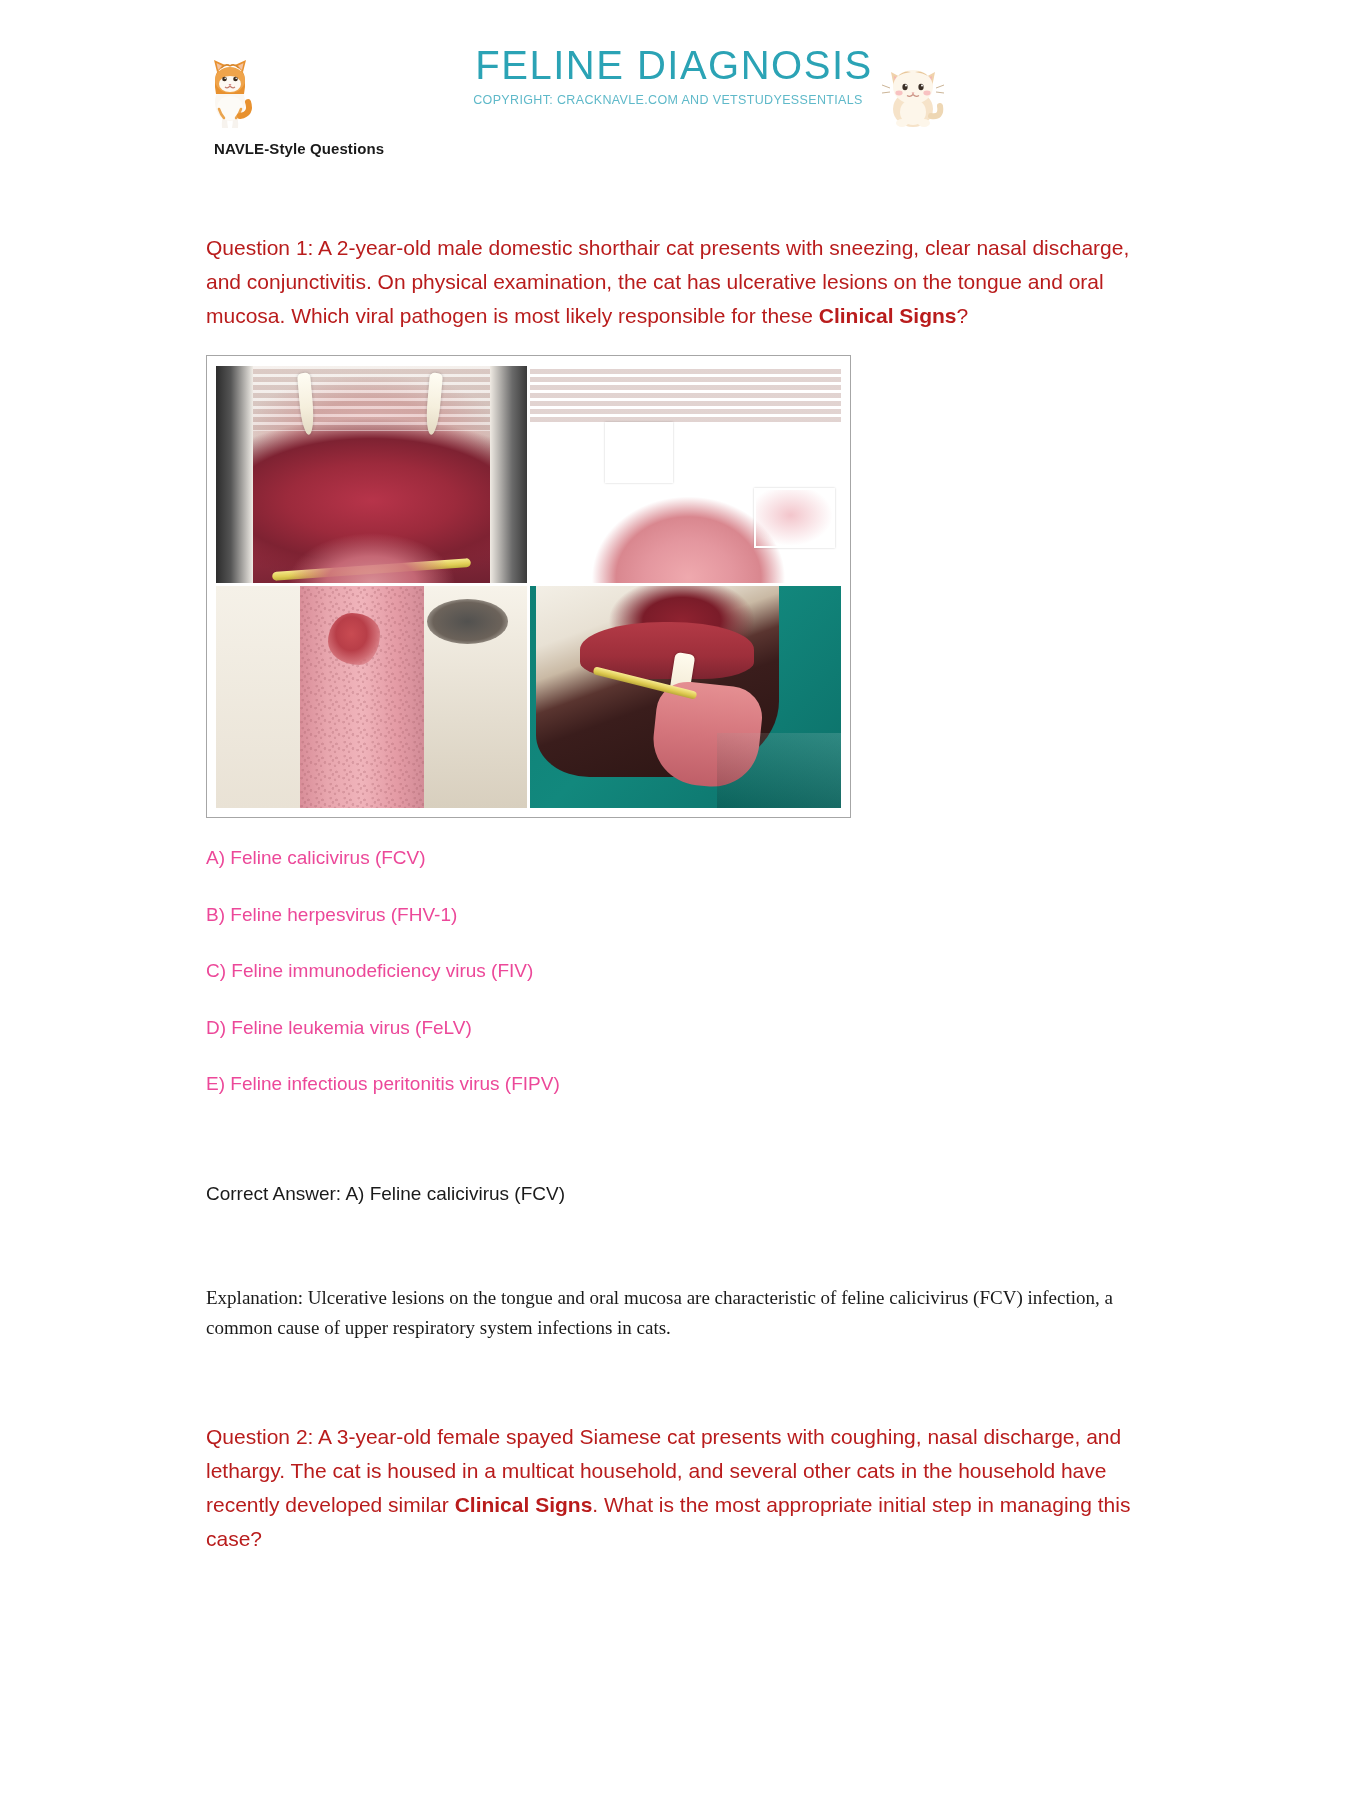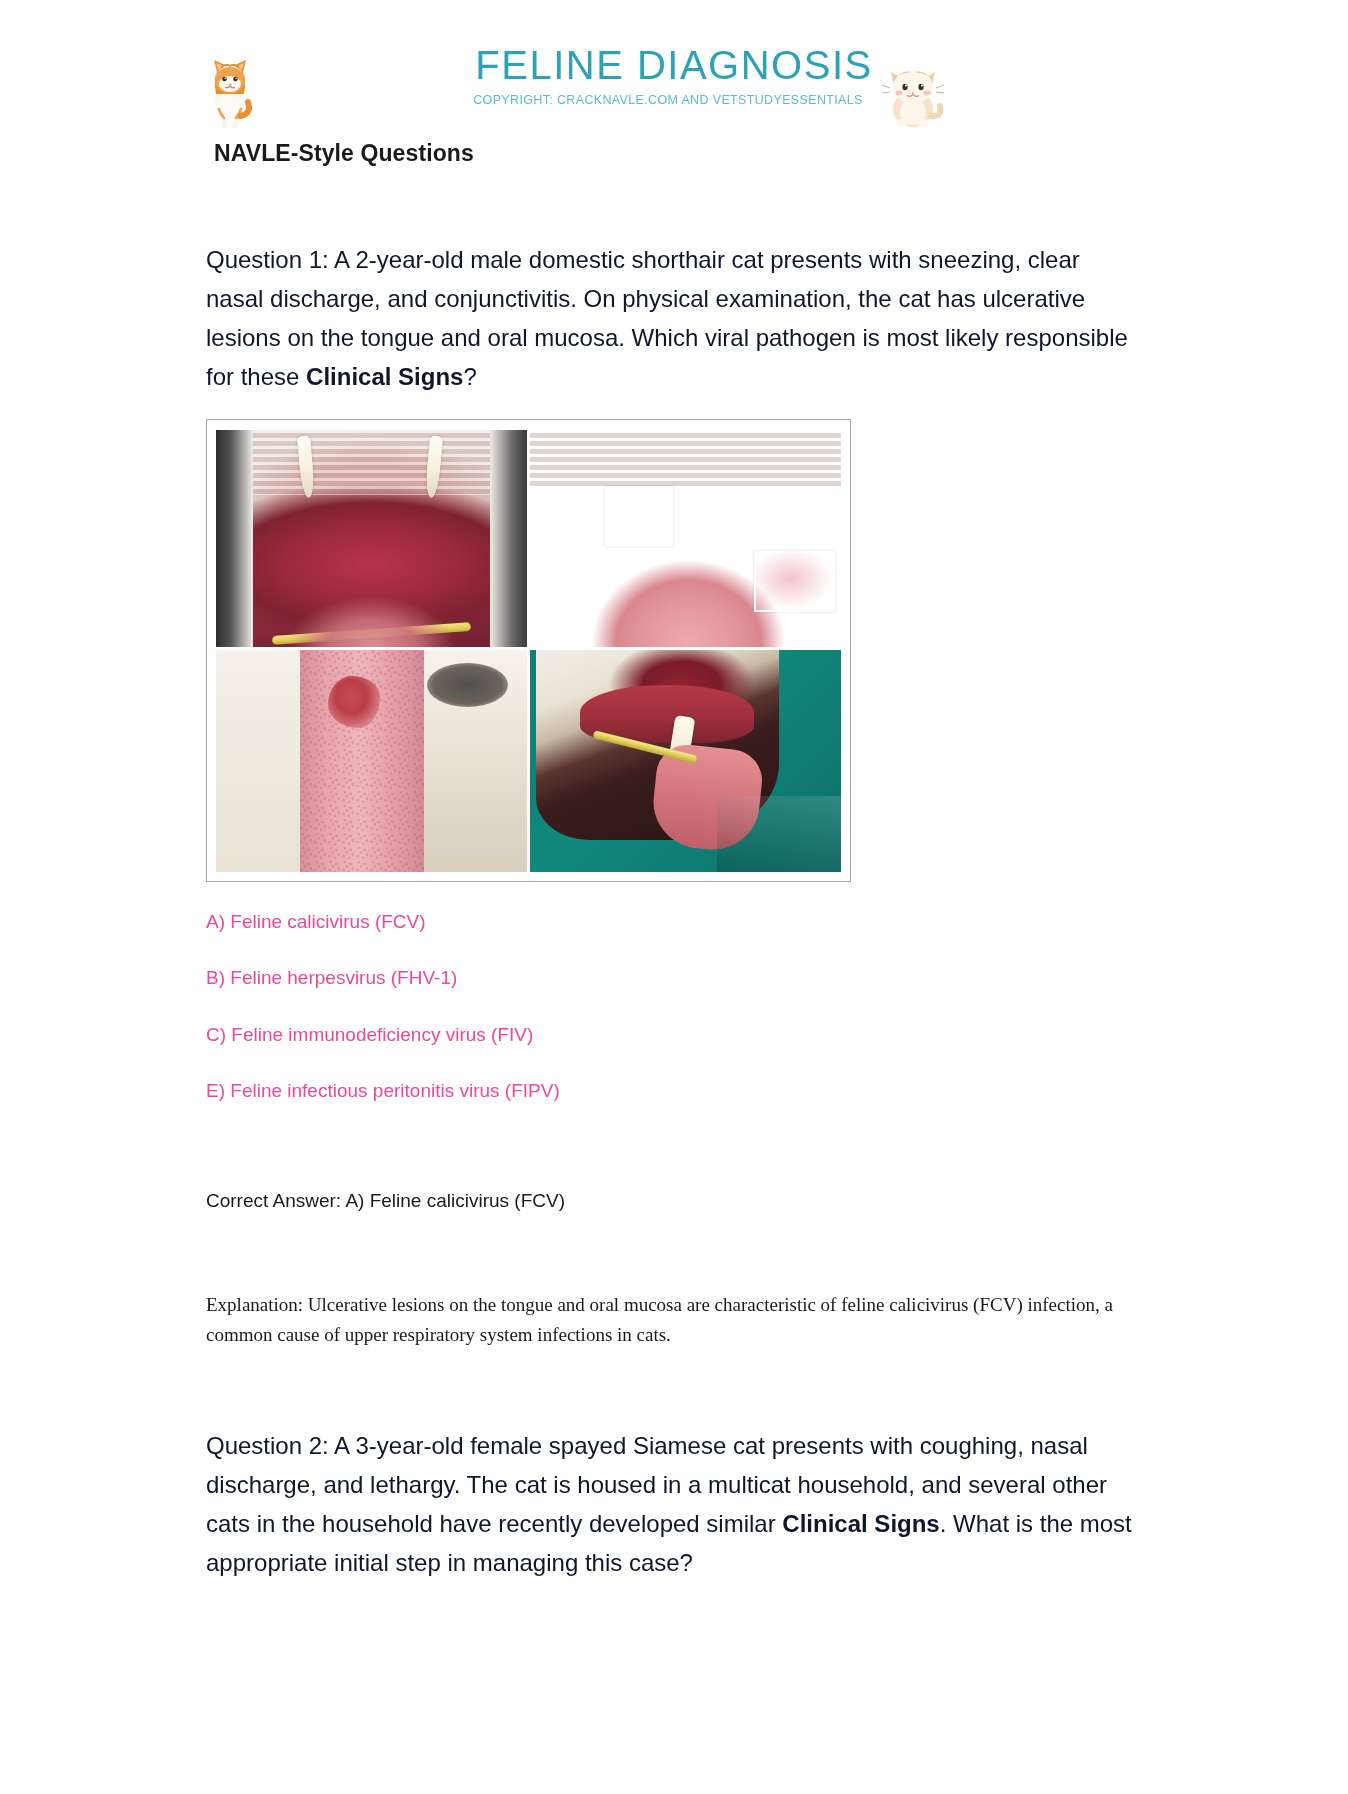--- a/index.html
+++ b/index.html
@@ -61,33 +61,33 @@
     height: 80px;
   }
   .cat-left { left: 85px; }
   .cat-right { right: 290px; }
 
   
   .content {
     padding: 0 96px 0 96px;
   }
   .section-heading {
-    font-size: 23px;
+    font-size: 15px;
     font-weight: bold;
     color: #1a1a1a;
     margin: 20px 0 0 8px;
     letter-spacing: 0.1px;
   }
   .q-block {
     margin-top: 74px;
   }
   .q-text {
-    font-size: 24px;
+    font-size: 21px;
     line-height: 1.62;
-    color: #0f172a;
+    color: #b91c1c;
     max-width: 960px;
     margin: 0;
     text-align: left;
   }
   .q-text b { font-weight: bold; }
 
   
   .figure {
     margin: 22px 0 0 0;
     width: 645px;
@@ -435,20 +435,21 @@
             <div class="drape-fold"></div>
           </div>
 
         </div>
       </div>
 
       <div class="options">
         <div class="option">A) Feline calicivirus (FCV)</div>
         <div class="option">B) Feline herpesvirus (FHV-1)</div>
         <div class="option">C) Feline immunodeficiency virus (FIV)</div>
+        <div class="option">D) Feline leukemia virus (FeLV)</div>
         <div class="option">E) Feline infectious peritonitis virus (FIPV)</div>
       </div>
 
       <div class="answer-line">Correct Answer: A) Feline calicivirus (FCV)</div>
 
       <p class="explanation">Explanation: Ulcerative lesions on the tongue and oral mucosa are characteristic of feline calicivirus (FCV) infection, a common cause of upper respiratory system infections in cats.</p>
     </div>
 
     <div class="q2">
       <p class="q-text"><span>Question 2: A 3-year-old female spayed Siamese cat presents with coughing, nasal discharge, and lethargy. The cat is housed in a multicat household, and several other cats in the household have recently developed similar </span><b>Clinical Signs</b><span>. What is the most appropriate initial step in managing this case?</span></p>

